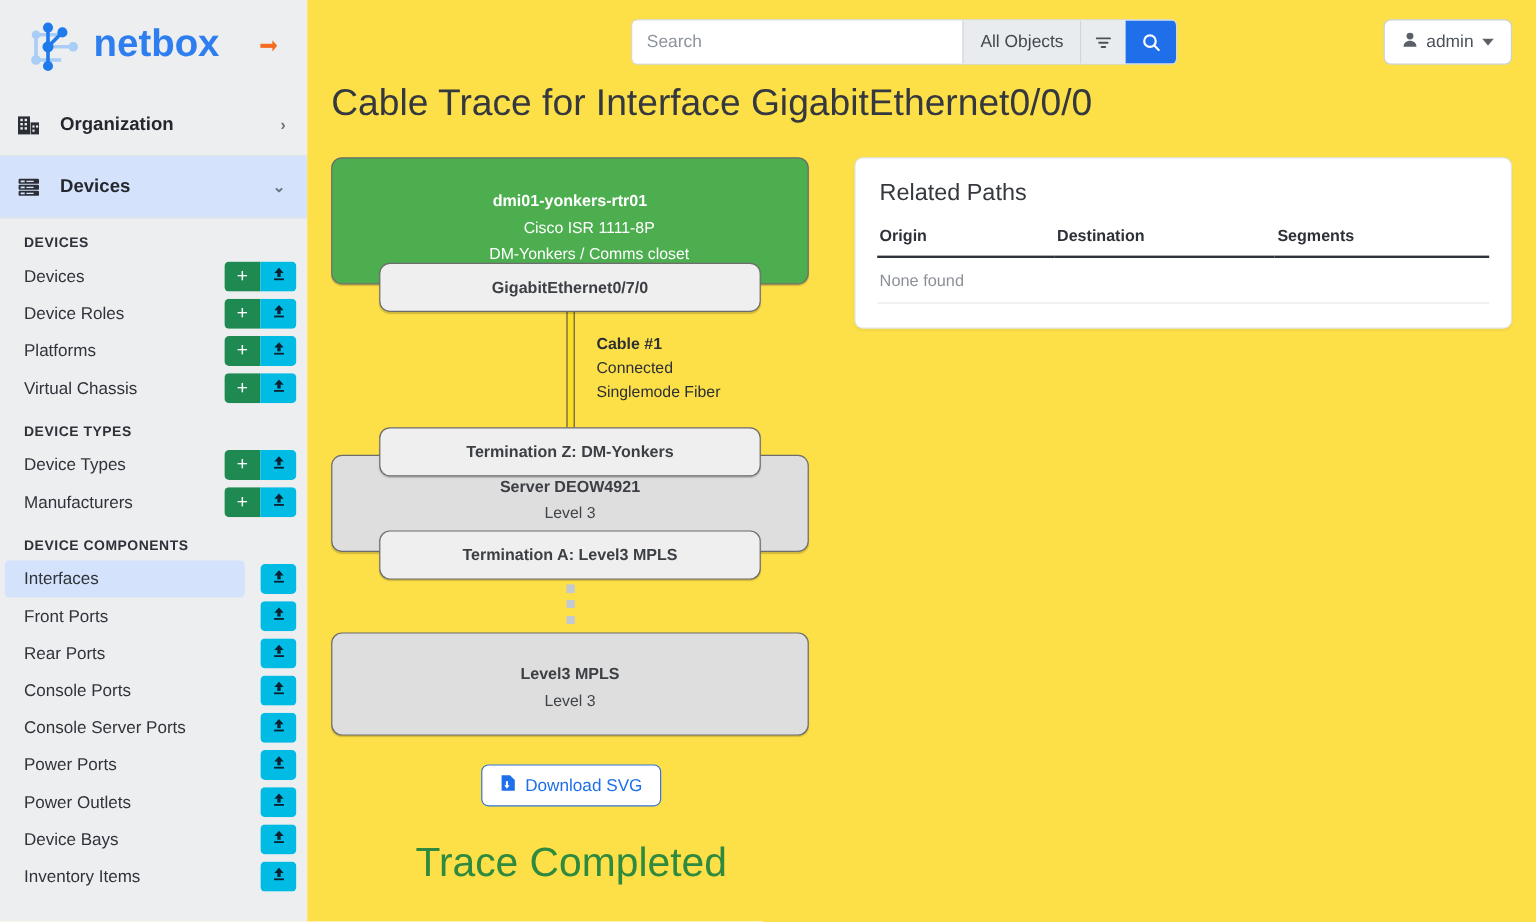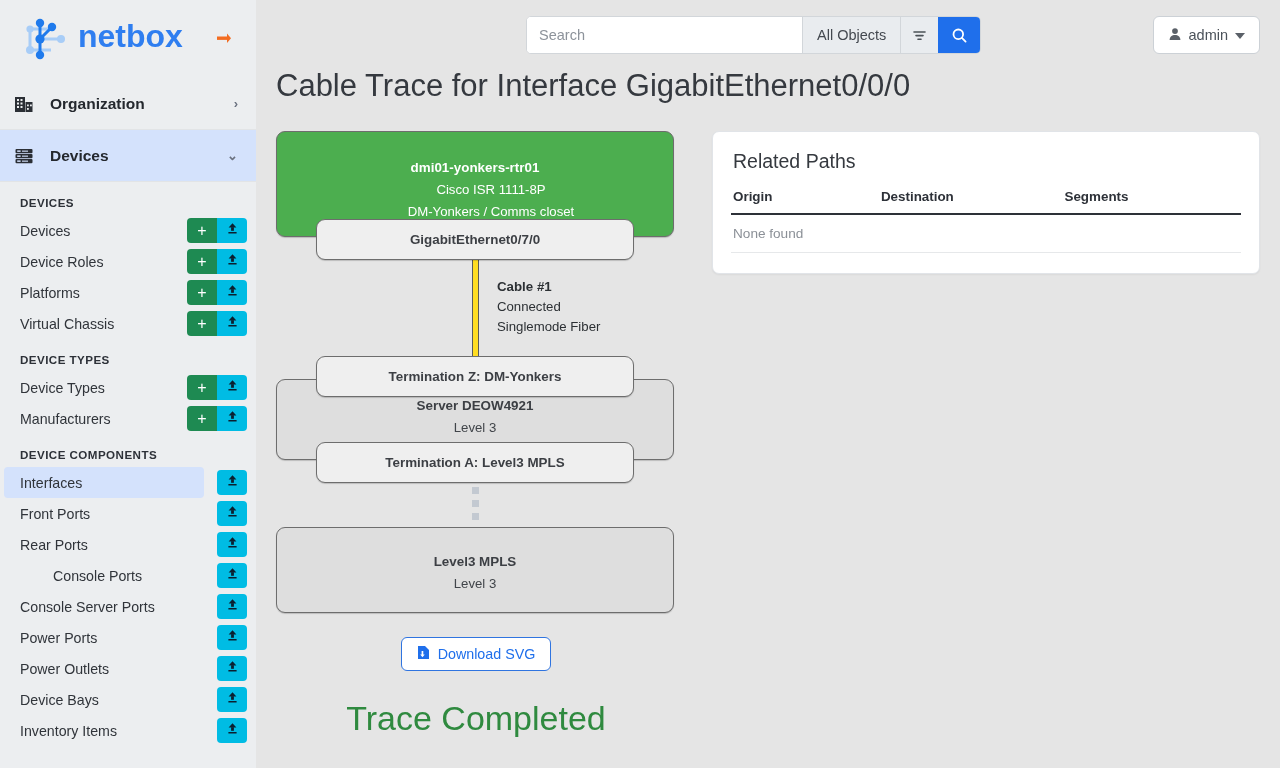--- a/index.html
+++ b/index.html
@@ -85,21 +85,21 @@
     font-size: 16px; line-height: 1; cursor: pointer;
   }
   .btn-imp {
     width: 30px; background: #00bce4; color: #0b2030;
     display: flex; align-items: center; justify-content: center;
     cursor: pointer;
   }
   .btn-pair.single { border-radius: 4px; }
 
   
-  .main { flex: 1; height: 768px; overflow: hidden; position: relative; background:#e5e5e5; }
+  .main { flex: 1; height: 768px; overflow: hidden; position: relative; background:#fde047; }
 
   .topbar {
     height: 70px;
     display: flex; align-items: center;
     padding: 0 20px;
   }
   .search-wrap {
     display: flex; align-items: stretch;
     margin-left: 250px;
     height: 38px;
@@ -505,21 +505,21 @@
           <div class="btn-pair single">
             <div class="btn-imp">
               <span><svg width="15" height="15" viewBox="0 0 15 15" fill="#0b2030">
                   <polygon points="7.5,2.2 11.4,6.6 3.6,6.6"></polygon>
                   <rect x="6.1" y="6.2" width="2.8" height="3.6"></rect>
                   <rect x="3.4" y="11" width="8.2" height="1.5"></rect>
                 </svg></span>
             </div>
           </div>
         </div>
-        <div style="position: relative; padding-left: 33px;">
+        <div style="position: relative;">
           <div class="nav-item">
             <span class="ni-label">Console Ports</span>
           </div>
           <div class="btn-pair single">
             <div class="btn-imp">
               <span><svg width="15" height="15" viewBox="0 0 15 15" fill="#0b2030">
                   <polygon points="7.5,2.2 11.4,6.6 3.6,6.6"></polygon>
                   <rect x="6.1" y="6.2" width="2.8" height="3.6"></rect>
                   <rect x="3.4" y="11" width="8.2" height="1.5"></rect>
                 </svg></span>

